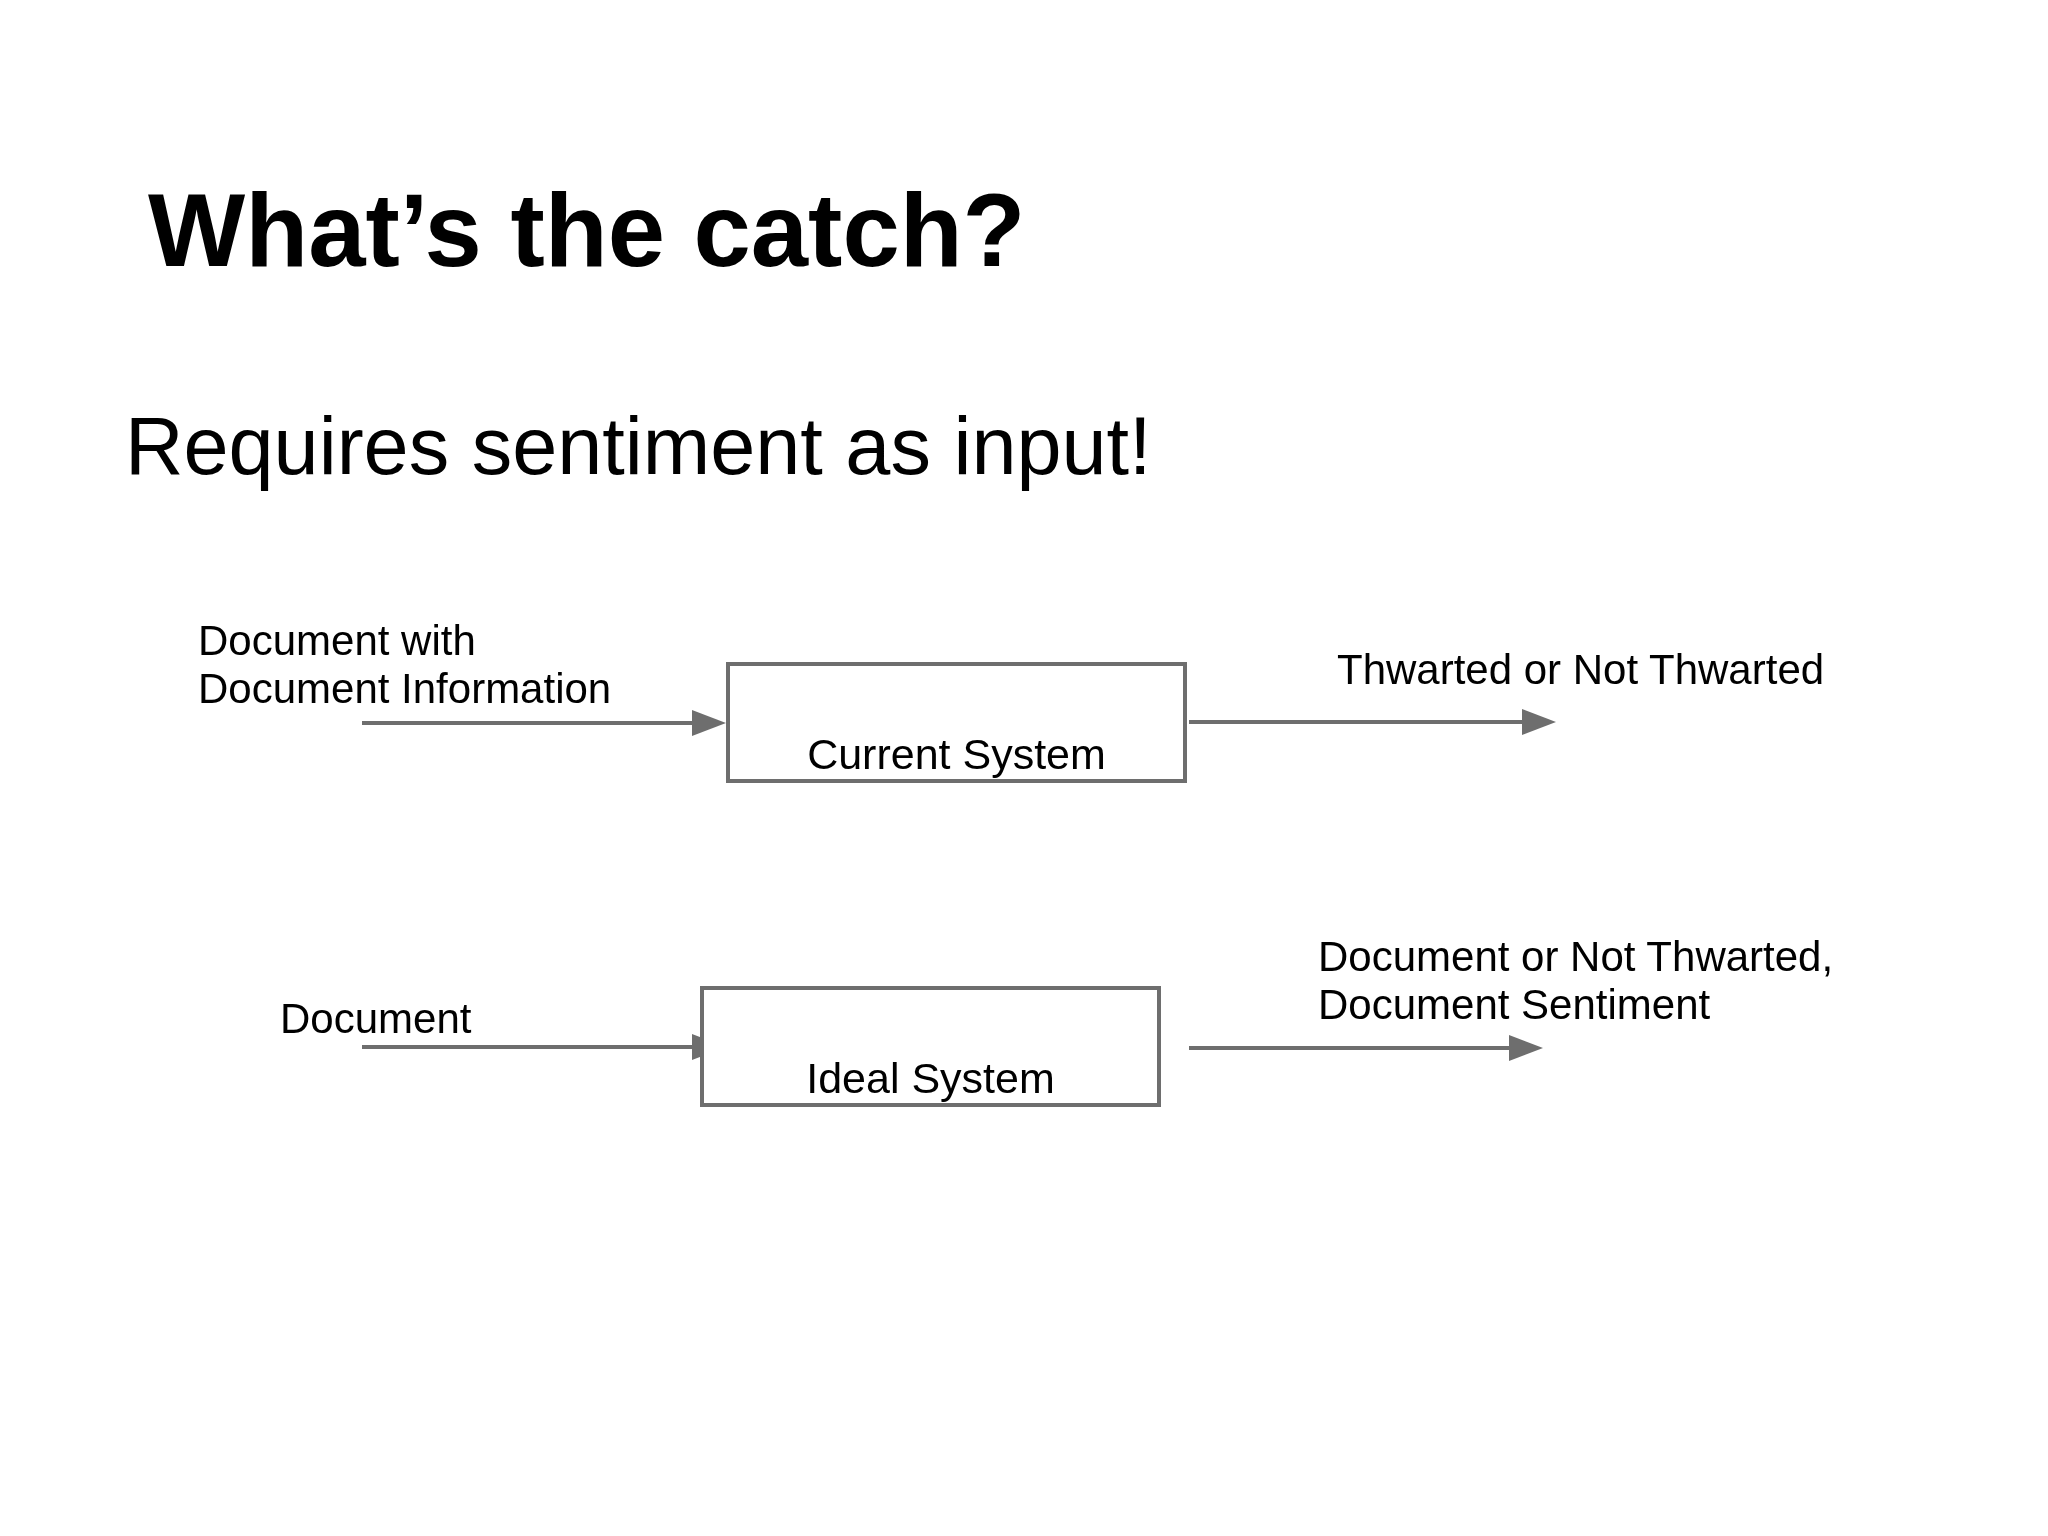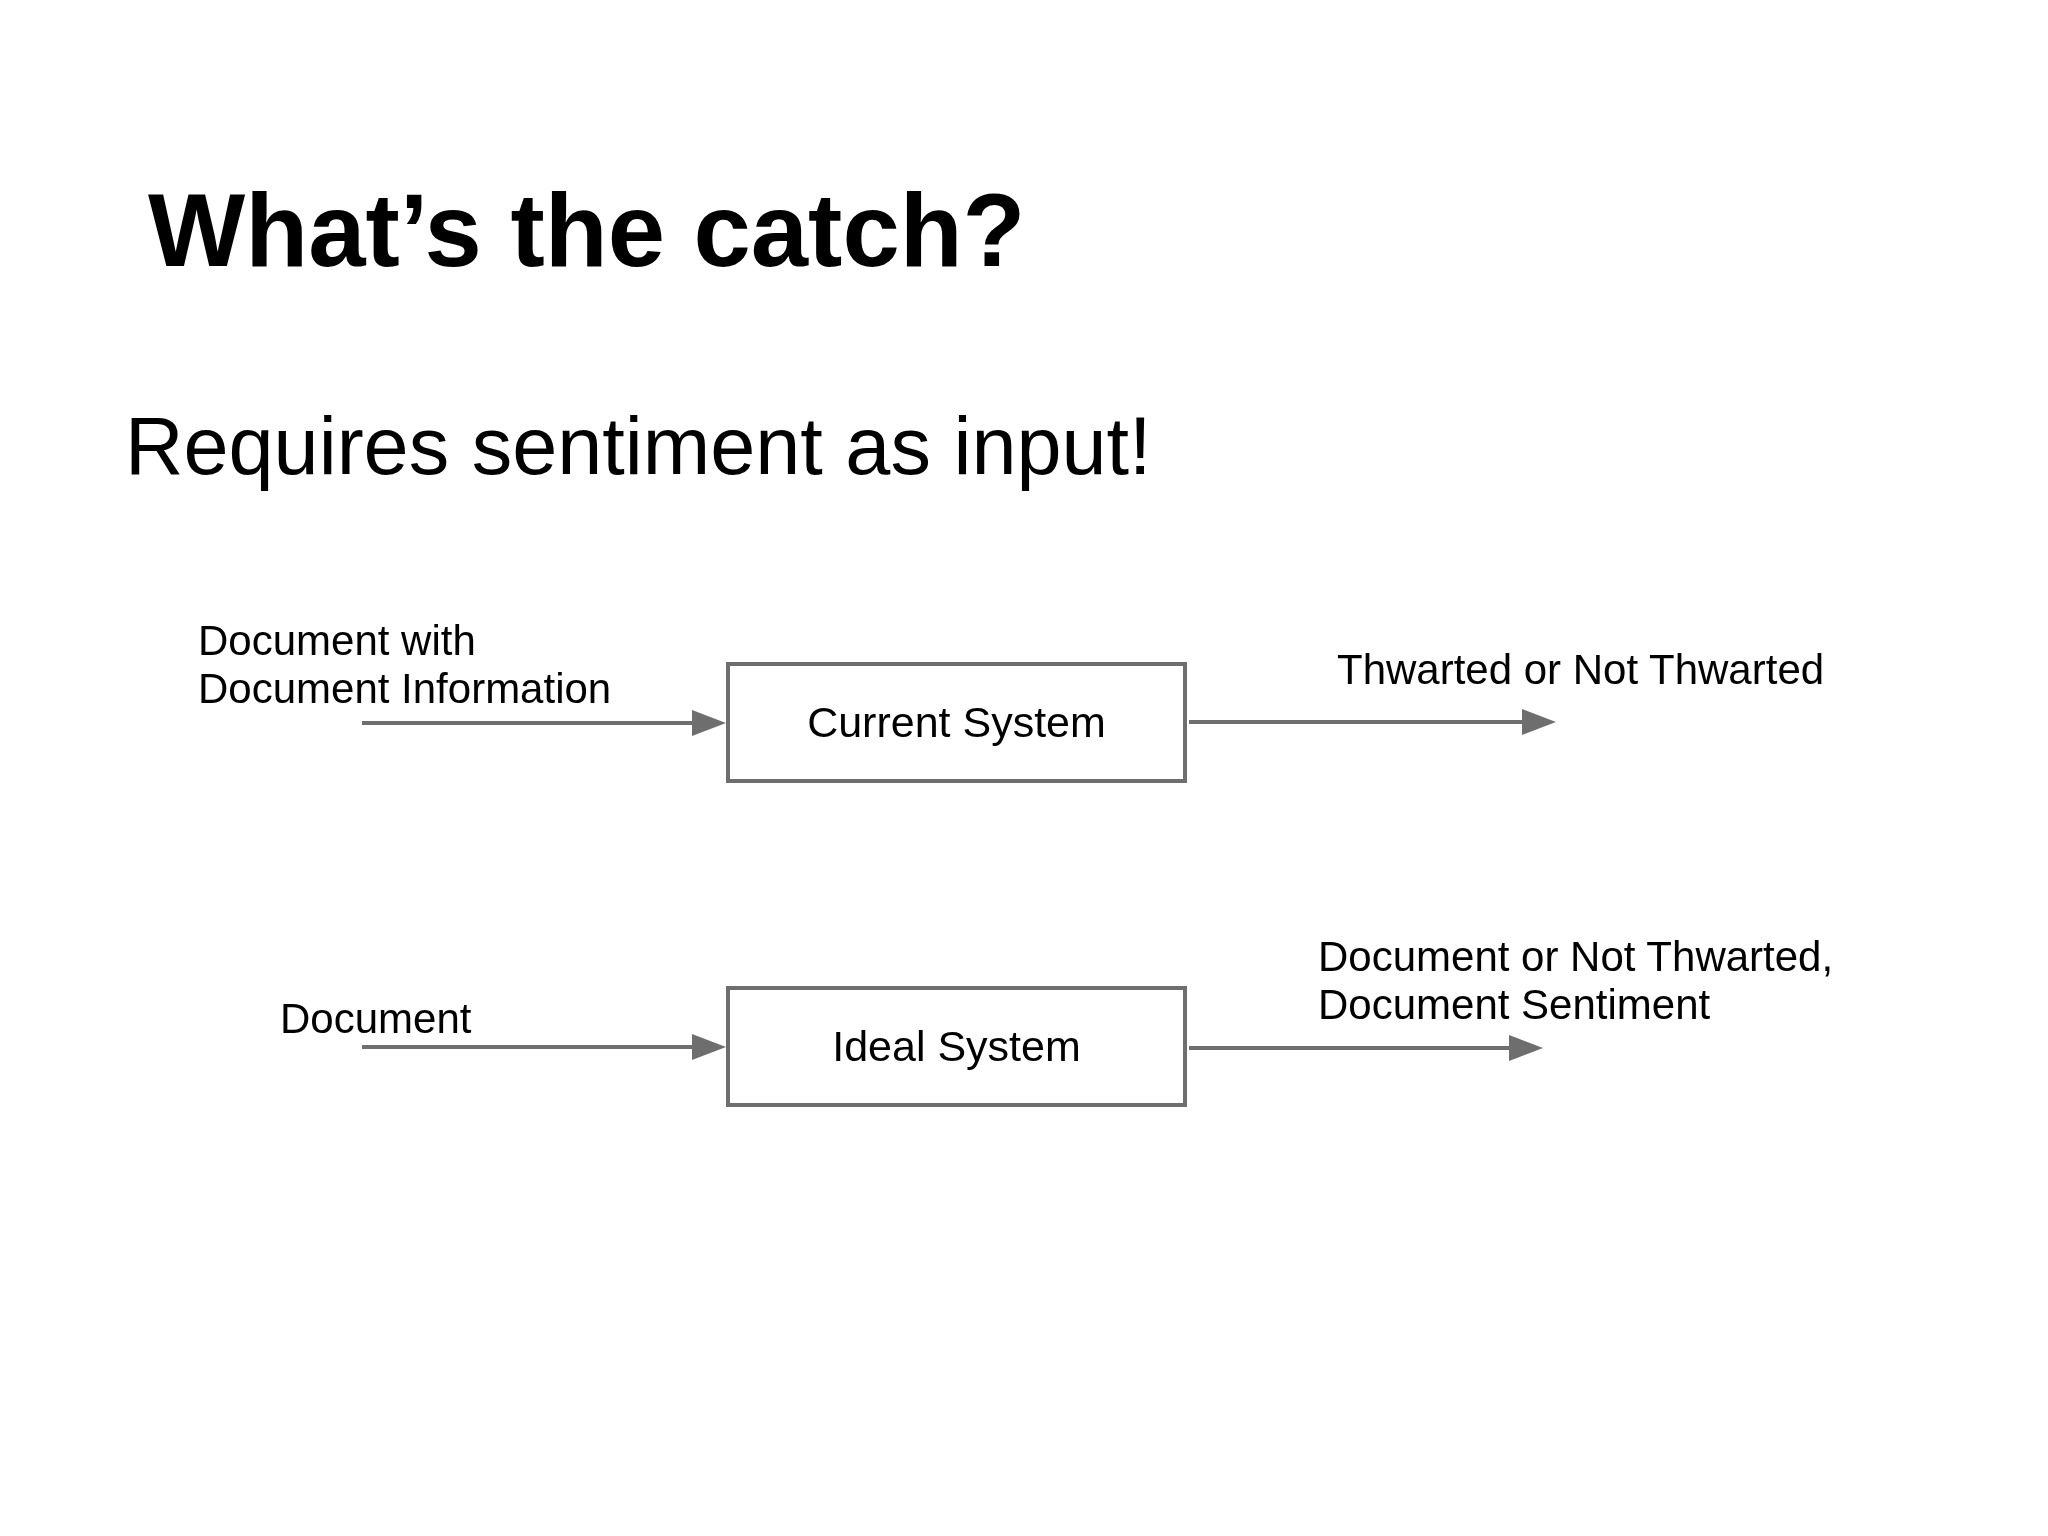--- a/index.html
+++ b/index.html
@@ -38,27 +38,27 @@
     font-size: 42px;
     line-height: 48px;
     font-weight: 400;
     white-space: nowrap;
   }
   .sysbox {
     border: 4px solid var(--color-gray, #6e6e6e);
     background: var(--color-bg, #ffffff);
     box-sizing: border-box;
     display: flex;
-    align-items: center;
+    align-items: flex-end;
     justify-content: center;
     font-size: 43px;
     white-space: nowrap;
   }
   .box-current { left: 726px; top: 662px; width: 461px; height: 121px; }
-  .box-ideal   { left: 726px; top: 986px; width: 461px; height: 121px; }
+  .box-ideal   { left: 700px; top: 986px; width: 461px; height: 121px; }
   .lbl-doc-sent { left: 198px;  top: 617px; }
   .lbl-thwarted1 { left: 1337px; top: 646px; text-align: right; }
   .lbl-doc      { left: 280px;  top: 995px; }
   .lbl-thwarted2 { left: 1318px; top: 933px; }
   svg.arrows {
     position: absolute;
     left: 0; top: 0;
     width: 2048px;
     height: 1536px;
     pointer-events: none;

